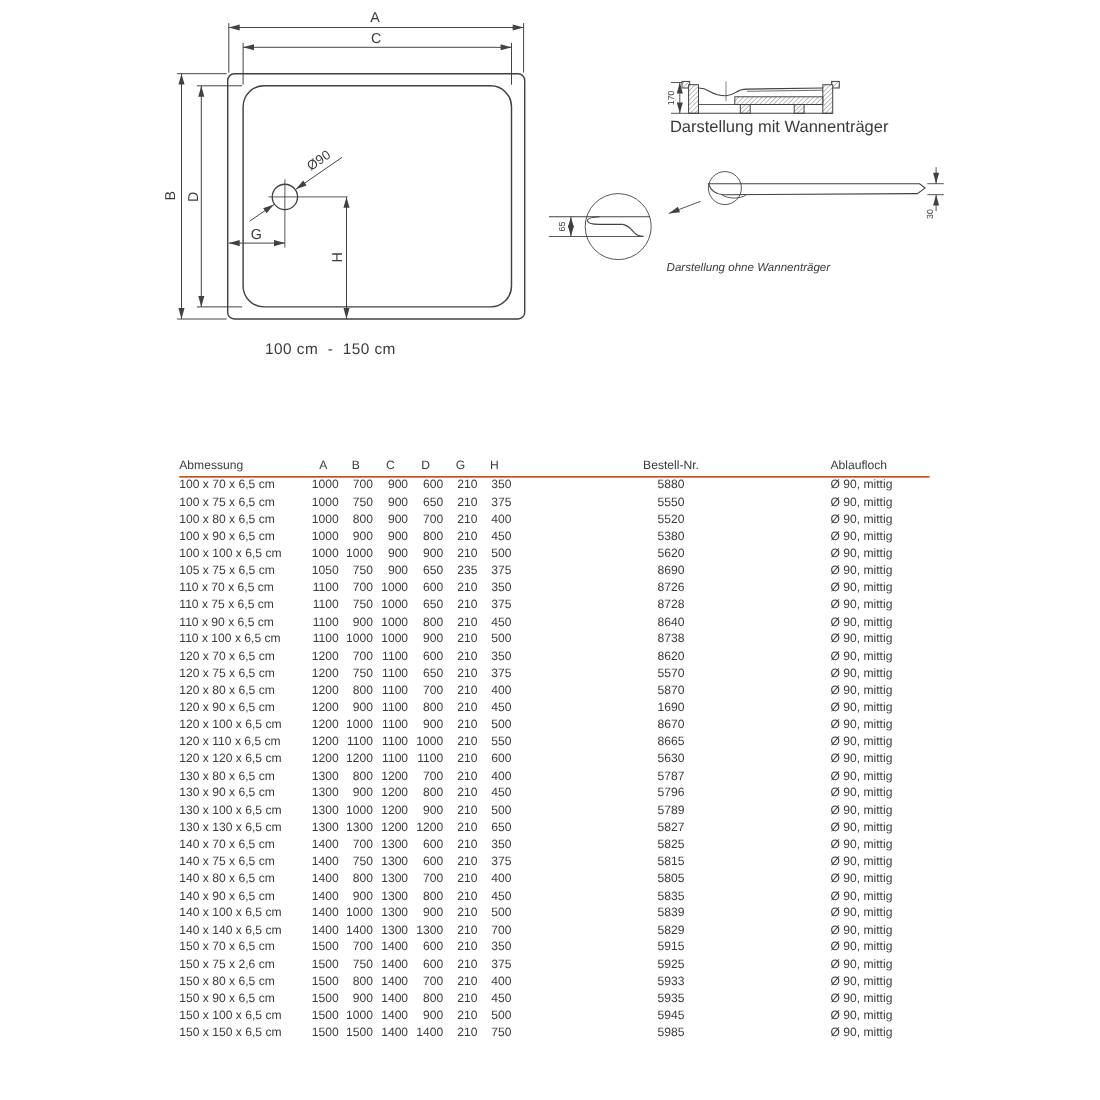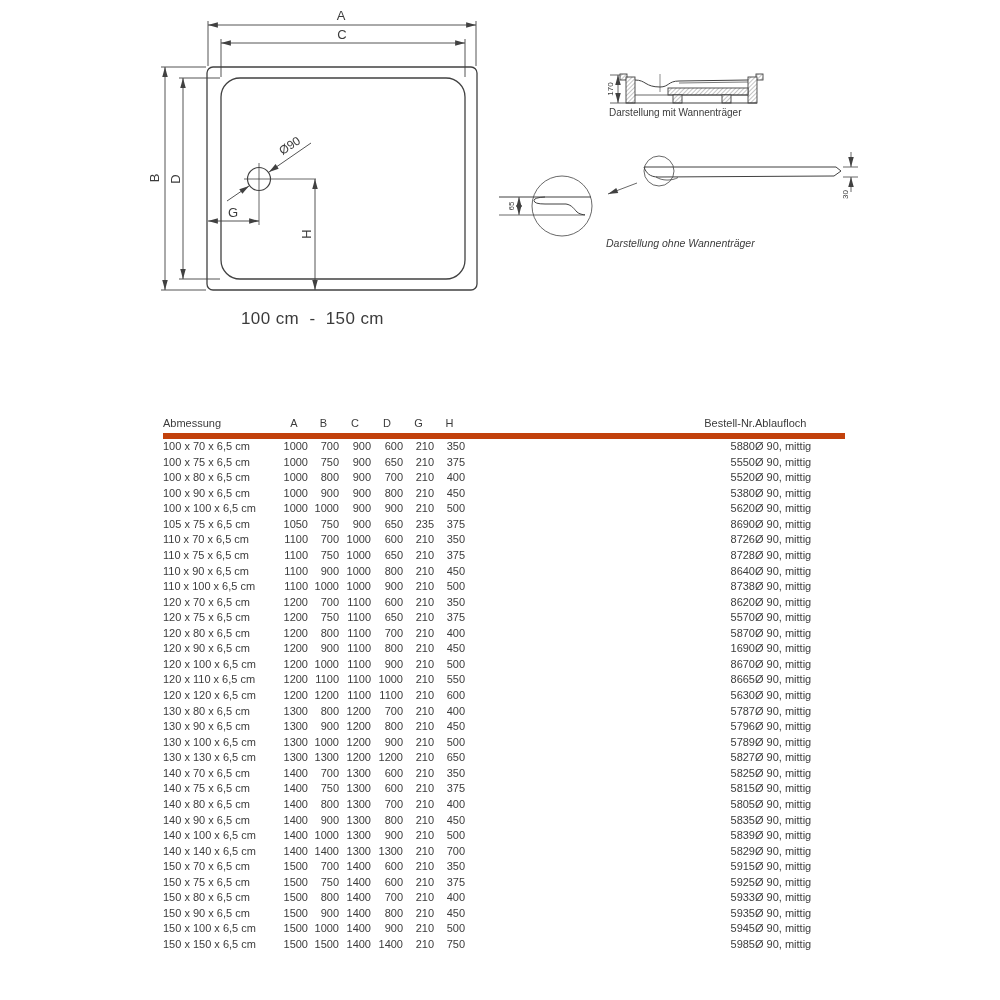--- a/index.html
+++ b/index.html
@@ -1,35 +1,35 @@
 <!DOCTYPE html>
 <html><head>
 <meta charset="utf-8">
 <style>
   html,body{margin:0;padding:0;background:#fff;}
   .canvas{position:relative;width:1000px;height:1000px;background:#ffffff;
           font-family:"Liberation Sans",sans-serif;color:#3b3b3b;overflow:hidden;}
   .label{position:absolute;white-space:pre;}
-  .range-label{left:241px;top:309px;font-size:17px;letter-spacing:.4px;}
-  .caption-with{left:609px;top:107px;font-size:10px;}
+  .range-label{left:241px;top:309px;font-size:14px;letter-spacing:.4px;}
+  .caption-with{left:609px;top:107px;font-size:15px;}
   .caption-without{left:606px;top:237px;font-size:10.5px;font-style:italic;}
   svg.drawing{position:absolute;left:0;top:0;}
   svg text{font-family:"Liberation Sans",sans-serif;fill:#3b3b3b;stroke:none;}
   .dimtxt{font-size:13px;}
   .dimtxt-sm{font-size:8px;}
   .diatxt{font-size:12px;}
   table.spec-table{position:absolute;left:163px;top:412px;border-collapse:collapse;
                    table-layout:fixed;font-size:11px;color:#3b3b3b;width:682px;}
   .spec-table th{font-weight:normal;height:21px;vertical-align:middle;
-                 border-bottom:6px solid #c2410c;padding:0;}
+                 border-bottom:1px solid #c2410c;padding:0;}
   .spec-table td{height:15.56px;line-height:15.56px;padding:0;white-space:nowrap;}
   .h-abm,.c-abm{text-align:left;}
   .h-num{text-align:center;}
   .c-num{text-align:right;}
-  .h-best,.c-best{text-align:right;padding-left:205px;}
+  .h-best,.c-best{text-align:center;padding-left:205px;}
   .h-abl,.c-abl{text-align:left;padding-left:13px;}
 </style>
 </head>
 <body>
 
 <div class="canvas">
 
   <svg class="drawing" width="1000" height="340" viewBox="0 0 1000 340">
     <defs>
       <marker id="arr" viewBox="0 0 10 6" refX="9.5" refY="3" markerWidth="11" markerHeight="7" markerUnits="userSpaceOnUse" orient="auto-start-reverse">
@@ -459,21 +459,21 @@
       <td class="c-num">1500</td>
       <td class="c-num">700</td>
       <td class="c-num">1400</td>
       <td class="c-num">600</td>
       <td class="c-num">210</td>
       <td class="c-num">350</td>
       <td class="c-best">5915</td>
       <td class="c-abl">Ø 90, mittig</td>
     </tr>
         <tr>
-      <td class="c-abm">150 x 75 x 6,5 cm</td>
+      <td class="c-abm">150 x 75 x 2,6 cm</td>
       <td class="c-num">1500</td>
       <td class="c-num">750</td>
       <td class="c-num">1400</td>
       <td class="c-num">600</td>
       <td class="c-num">210</td>
       <td class="c-num">375</td>
       <td class="c-best">5925</td>
       <td class="c-abl">Ø 90, mittig</td>
     </tr>
         <tr>

